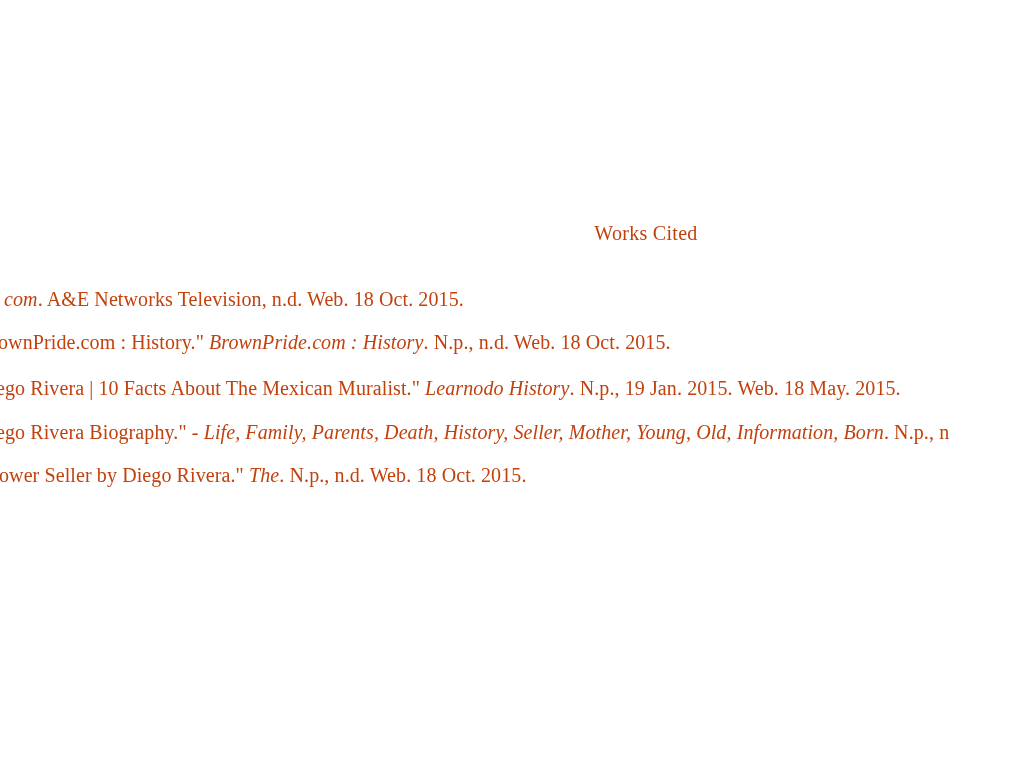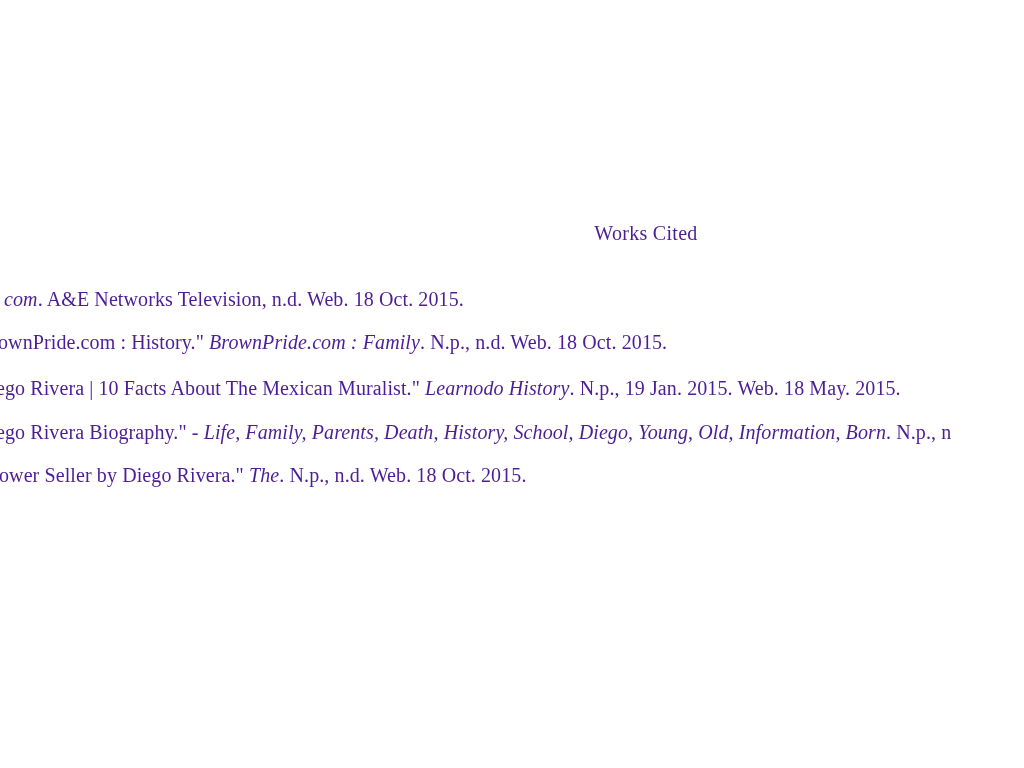--- a/index.html
+++ b/index.html
@@ -7,21 +7,21 @@
     padding: 0;
     background: #ffffff;
   }
   .page {
     position: relative;
     width: 1024px;
     height: 768px;
     background: #ffffff;
     overflow: hidden;
     font-family: "Liberation Serif", serif;
-    color: #4c1d95;
+    color: #c2410c;
   }
   .title {
     position: absolute;
     top: 222px;
     left: 646px;
     transform: translateX(-50%);
     font-size: 20px;
     font-weight: normal;
     margin: 0;
     white-space: nowrap;
@@ -48,18 +48,18 @@
   .entry:nth-child(5) { top: 463px; left: -1px; }
   .it { font-style: italic; }
 </style>
 </head>
 <body>
 
 <div class="page">
   <h1 class="title">Works Cited</h1>
   <div class="entries">
       <div class="entry"><span class="it">com</span><span class="rm">. A&amp;E Networks Television, n.d. Web. 18 Oct. 2015.</span></div>
-      <div class="entry"><span class="rm">ownPride.com : History." </span><span class="it">BrownPride.com : Family</span><span class="rm">. N.p., n.d. Web. 18 Oct. 2015.</span></div>
+      <div class="entry"><span class="rm">ownPride.com : History." </span><span class="it">BrownPride.com : History</span><span class="rm">. N.p., n.d. Web. 18 Oct. 2015.</span></div>
       <div class="entry"><span class="rm">ego Rivera | 10 Facts About The Mexican Muralist." </span><span class="it">Learnodo History</span><span class="rm">. N.p., 19 Jan. 2015. Web. 18 May. 2015.</span></div>
-      <div class="entry"><span class="rm">ego Rivera Biography." - </span><span class="it">Life, Family, Parents, Death, History, School, Diego, Young, Old, Information, Born</span><span class="rm">. N.p., n</span></div>
+      <div class="entry"><span class="rm">ego Rivera Biography." - </span><span class="it">Life, Family, Parents, Death, History, Seller, Mother, Young, Old, Information, Born</span><span class="rm">. N.p., n</span></div>
       <div class="entry"><span class="rm">ower Seller by Diego Rivera." </span><span class="it">The</span><span class="rm">. N.p., n.d. Web. 18 Oct. 2015.</span></div>
     </div>
 </div>
 
 </body></html>

